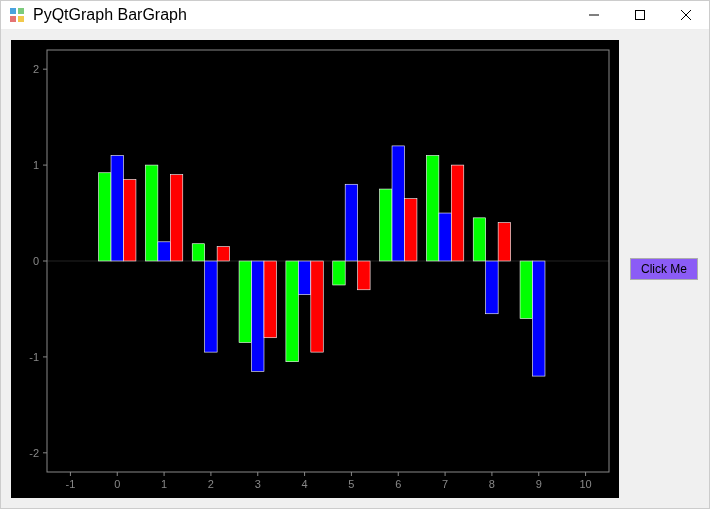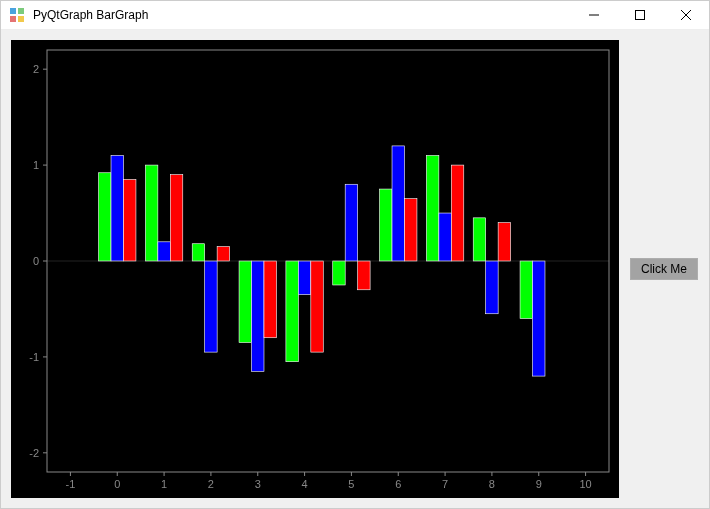--- a/index.html
+++ b/index.html
@@ -1,30 +1,30 @@
 <!DOCTYPE html>
 <html><head>
 <meta charset="utf-8">
 <style>
   * { box-sizing: border-box; margin: 0; padding: 0; }
   html, body { width: 710px; height: 509px; font-family: "Segoe UI", Tahoma, sans-serif; font-size: 12px; background: #fff; overflow: hidden; }
   .window { width: 710px; height: 509px; display: flex; flex-direction: column; border: 1px solid #ccc; }
   .titlebar { height: 30px; display: flex; align-items: center; padding: 0 0 0 8px; background: #fff; border-bottom: 1px solid #eee; }
   .titlebar .app-icon { width: 16px; height: 16px; margin-right: 8px; display: inline-block; }
   .titlebar .app-icon svg { display: block; }
-  .titlebar .title { flex: 0 0 auto; color: #000; font-size: 12px; }
+  .titlebar .title { flex: 0 0 auto; color: #000; font-size: 16px; }
   .titlebar .spacer { flex: 1; }
   .win-controls { display: flex; height: 100%; }
   .win-btn { width: 46px; height: 100%; display: flex; align-items: center; justify-content: center; background: #fff; }
   .win-btn svg { display: block; }
   .client { flex: 1; display: flex; flex-direction: row; align-items: center; padding: 10px; gap: 10px; background: #f0f0f0; }
   .plot-wrap { flex: 1; height: 100%; background: #000; position: relative; }
   .plot-svg { width: 100%; height: 100%; display: block; }
   .side { width: 70px; display: flex; align-items: center; justify-content: center; }
-  button.click-me { font-family: inherit; font-size: 12px; padding: 3px 10px; background: #a3a3a3; border: 1px solid #adadad; cursor: pointer; }
+  button.click-me { font-family: inherit; font-size: 12px; padding: 3px 10px; background: #8b5cf6; border: 1px solid #adadad; cursor: pointer; }
   .axis-text { fill: #888; font-size: 11px; font-family: "Segoe UI", Tahoma, sans-serif; }
 </style>
 </head>
 <body>
 
 <div class="window">
   <div class="titlebar">
     <span class="app-icon">
       <svg width="16" height="16" viewBox="0 0 16 16">
         <rect x="1" y="1" width="6" height="6" fill="#4aa3df"></rect>

